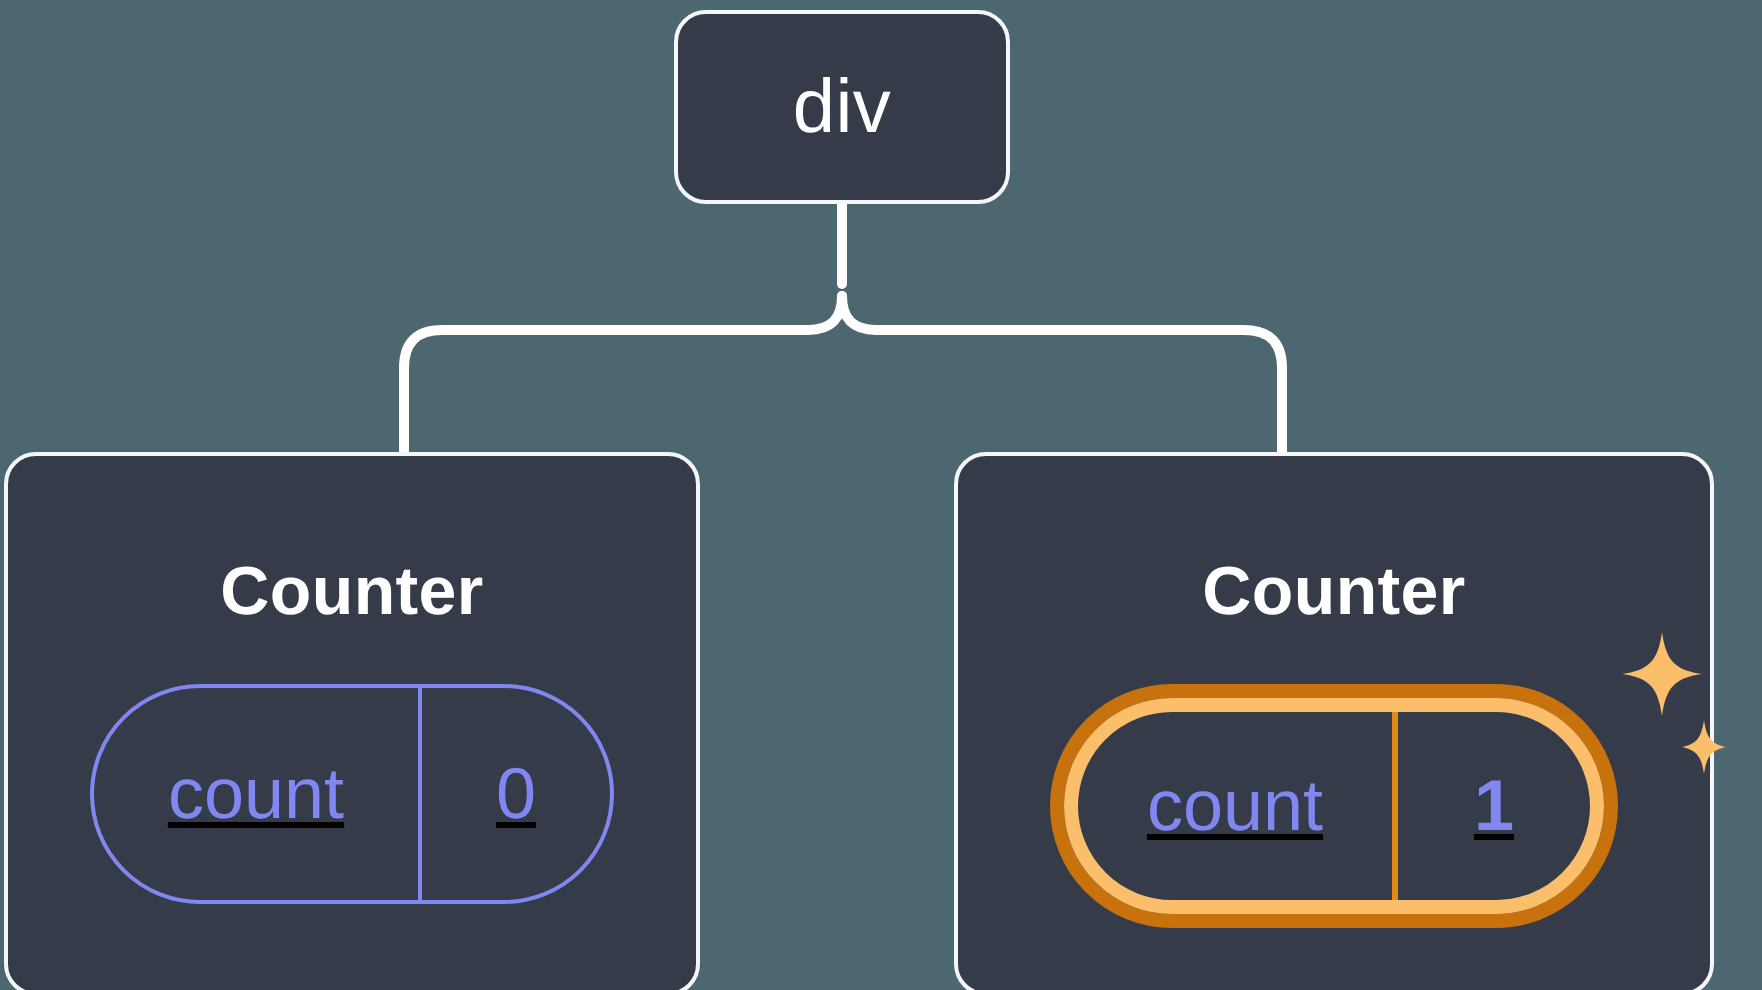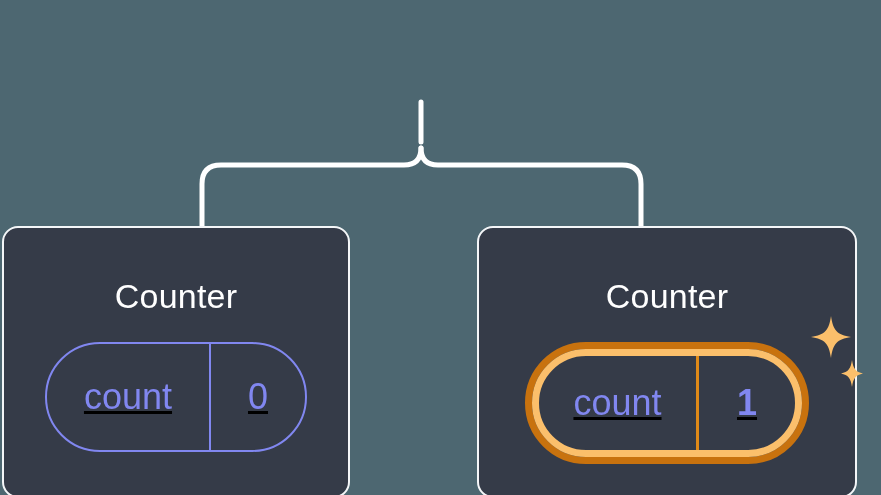--- a/index.html
+++ b/index.html
@@ -73,21 +73,21 @@
   }
 
   .node-child-right {
     left: 477px;
     width: 380px;
   }
 
   .node-title {
     color: #ffffff;
     font-size: 34px;
-    font-weight: 400;
+    font-weight: 700;
     line-height: 1;
     margin-top: 51px;
     letter-spacing: 0.2px;
   }
 
   
   .pill-wrap {
     position: relative;
     margin-top: 29px;
     text-decoration: underline;
@@ -182,20 +182,23 @@
 <div id="stage">
 
   <svg id="connectors" viewBox="0 0 881 495" width="881" height="495" fill="none">
 
     <path d="M421 102 L421 142" stroke="#ffffff" stroke-width="5" stroke-linecap="round"></path>
 
     <path d="M202 226 L202 184 Q202 165 221 165 L404 165 Q421 165 421 148" stroke="#ffffff" stroke-width="5" stroke-linecap="round"></path>
     <path d="M641 226 L641 184 Q641 165 622 165 L438 165 Q421 165 421 148" stroke="#ffffff" stroke-width="5" stroke-linecap="round"></path>
   </svg>
 
+  <div class="node node-root">
+    <span class="node-title-root">div</span>
+  </div>
 
   <div class="node node-child node-child-left">
     <span class="node-title">Counter</span>
 
     <div class="pill-wrap">
       <div class="pill pill-plain">
         <div class="pill-key">count</div>
         <div class="pill-val">0</div>
       </div>
     </div>

